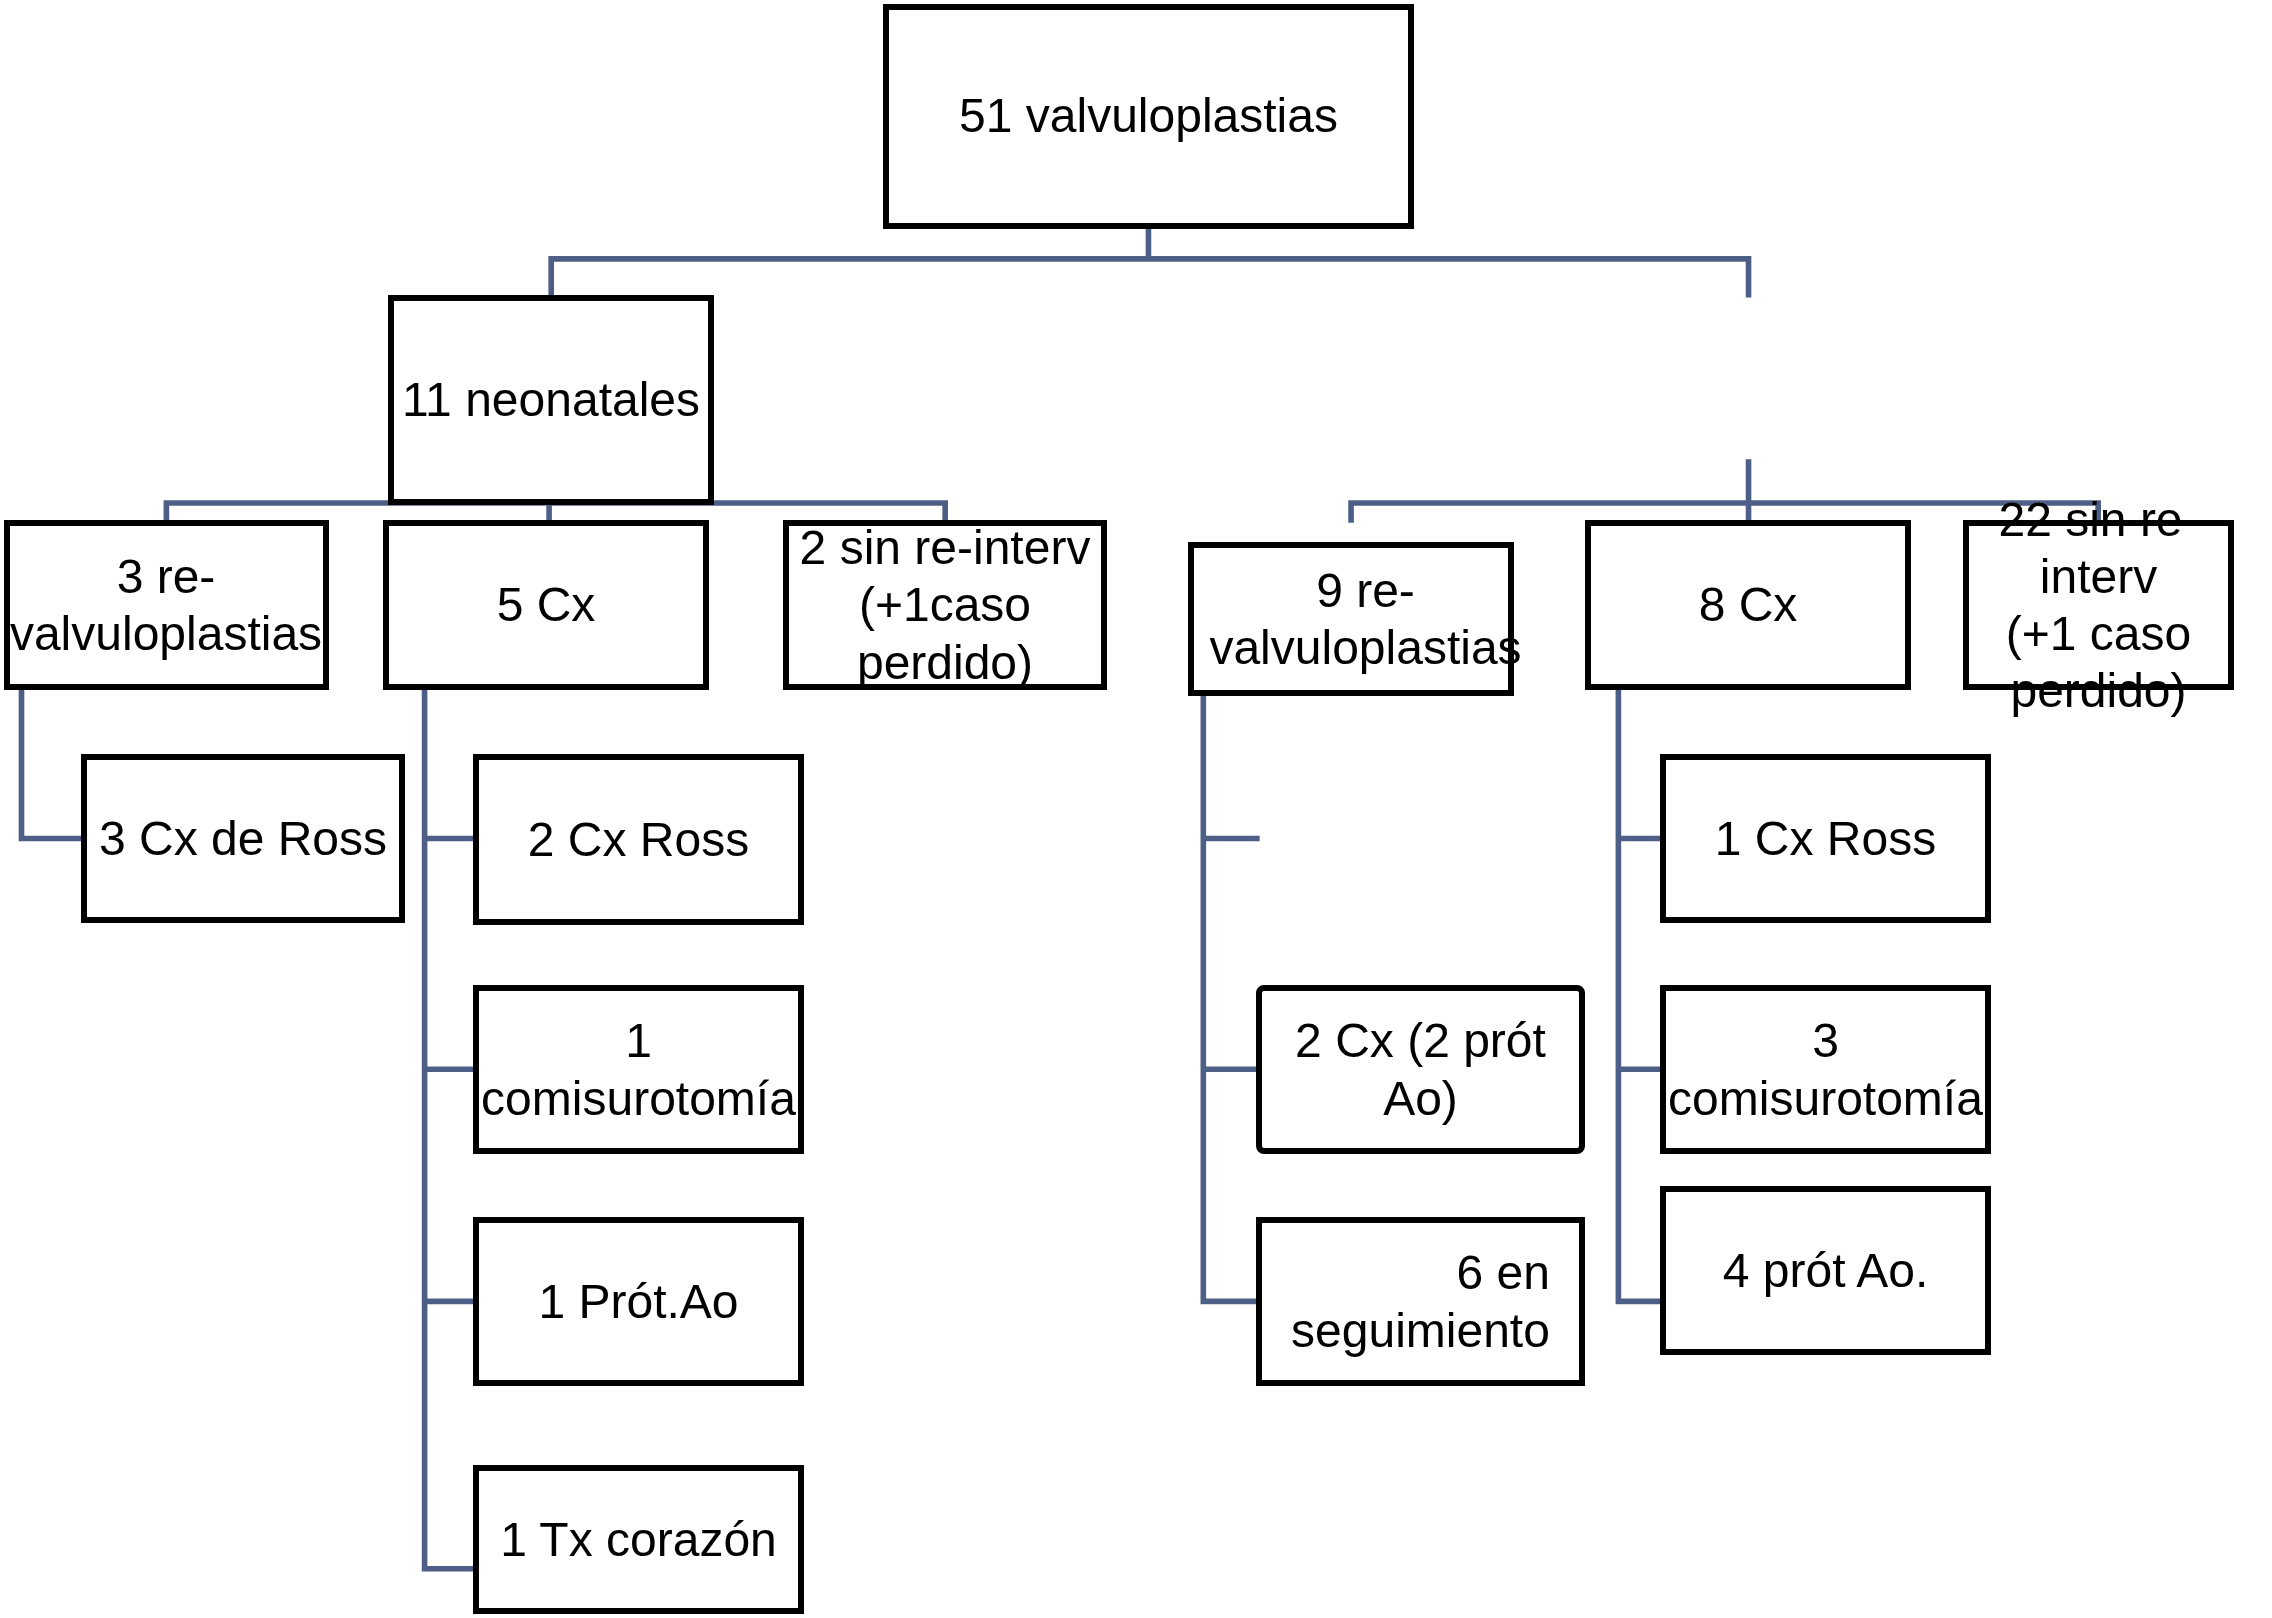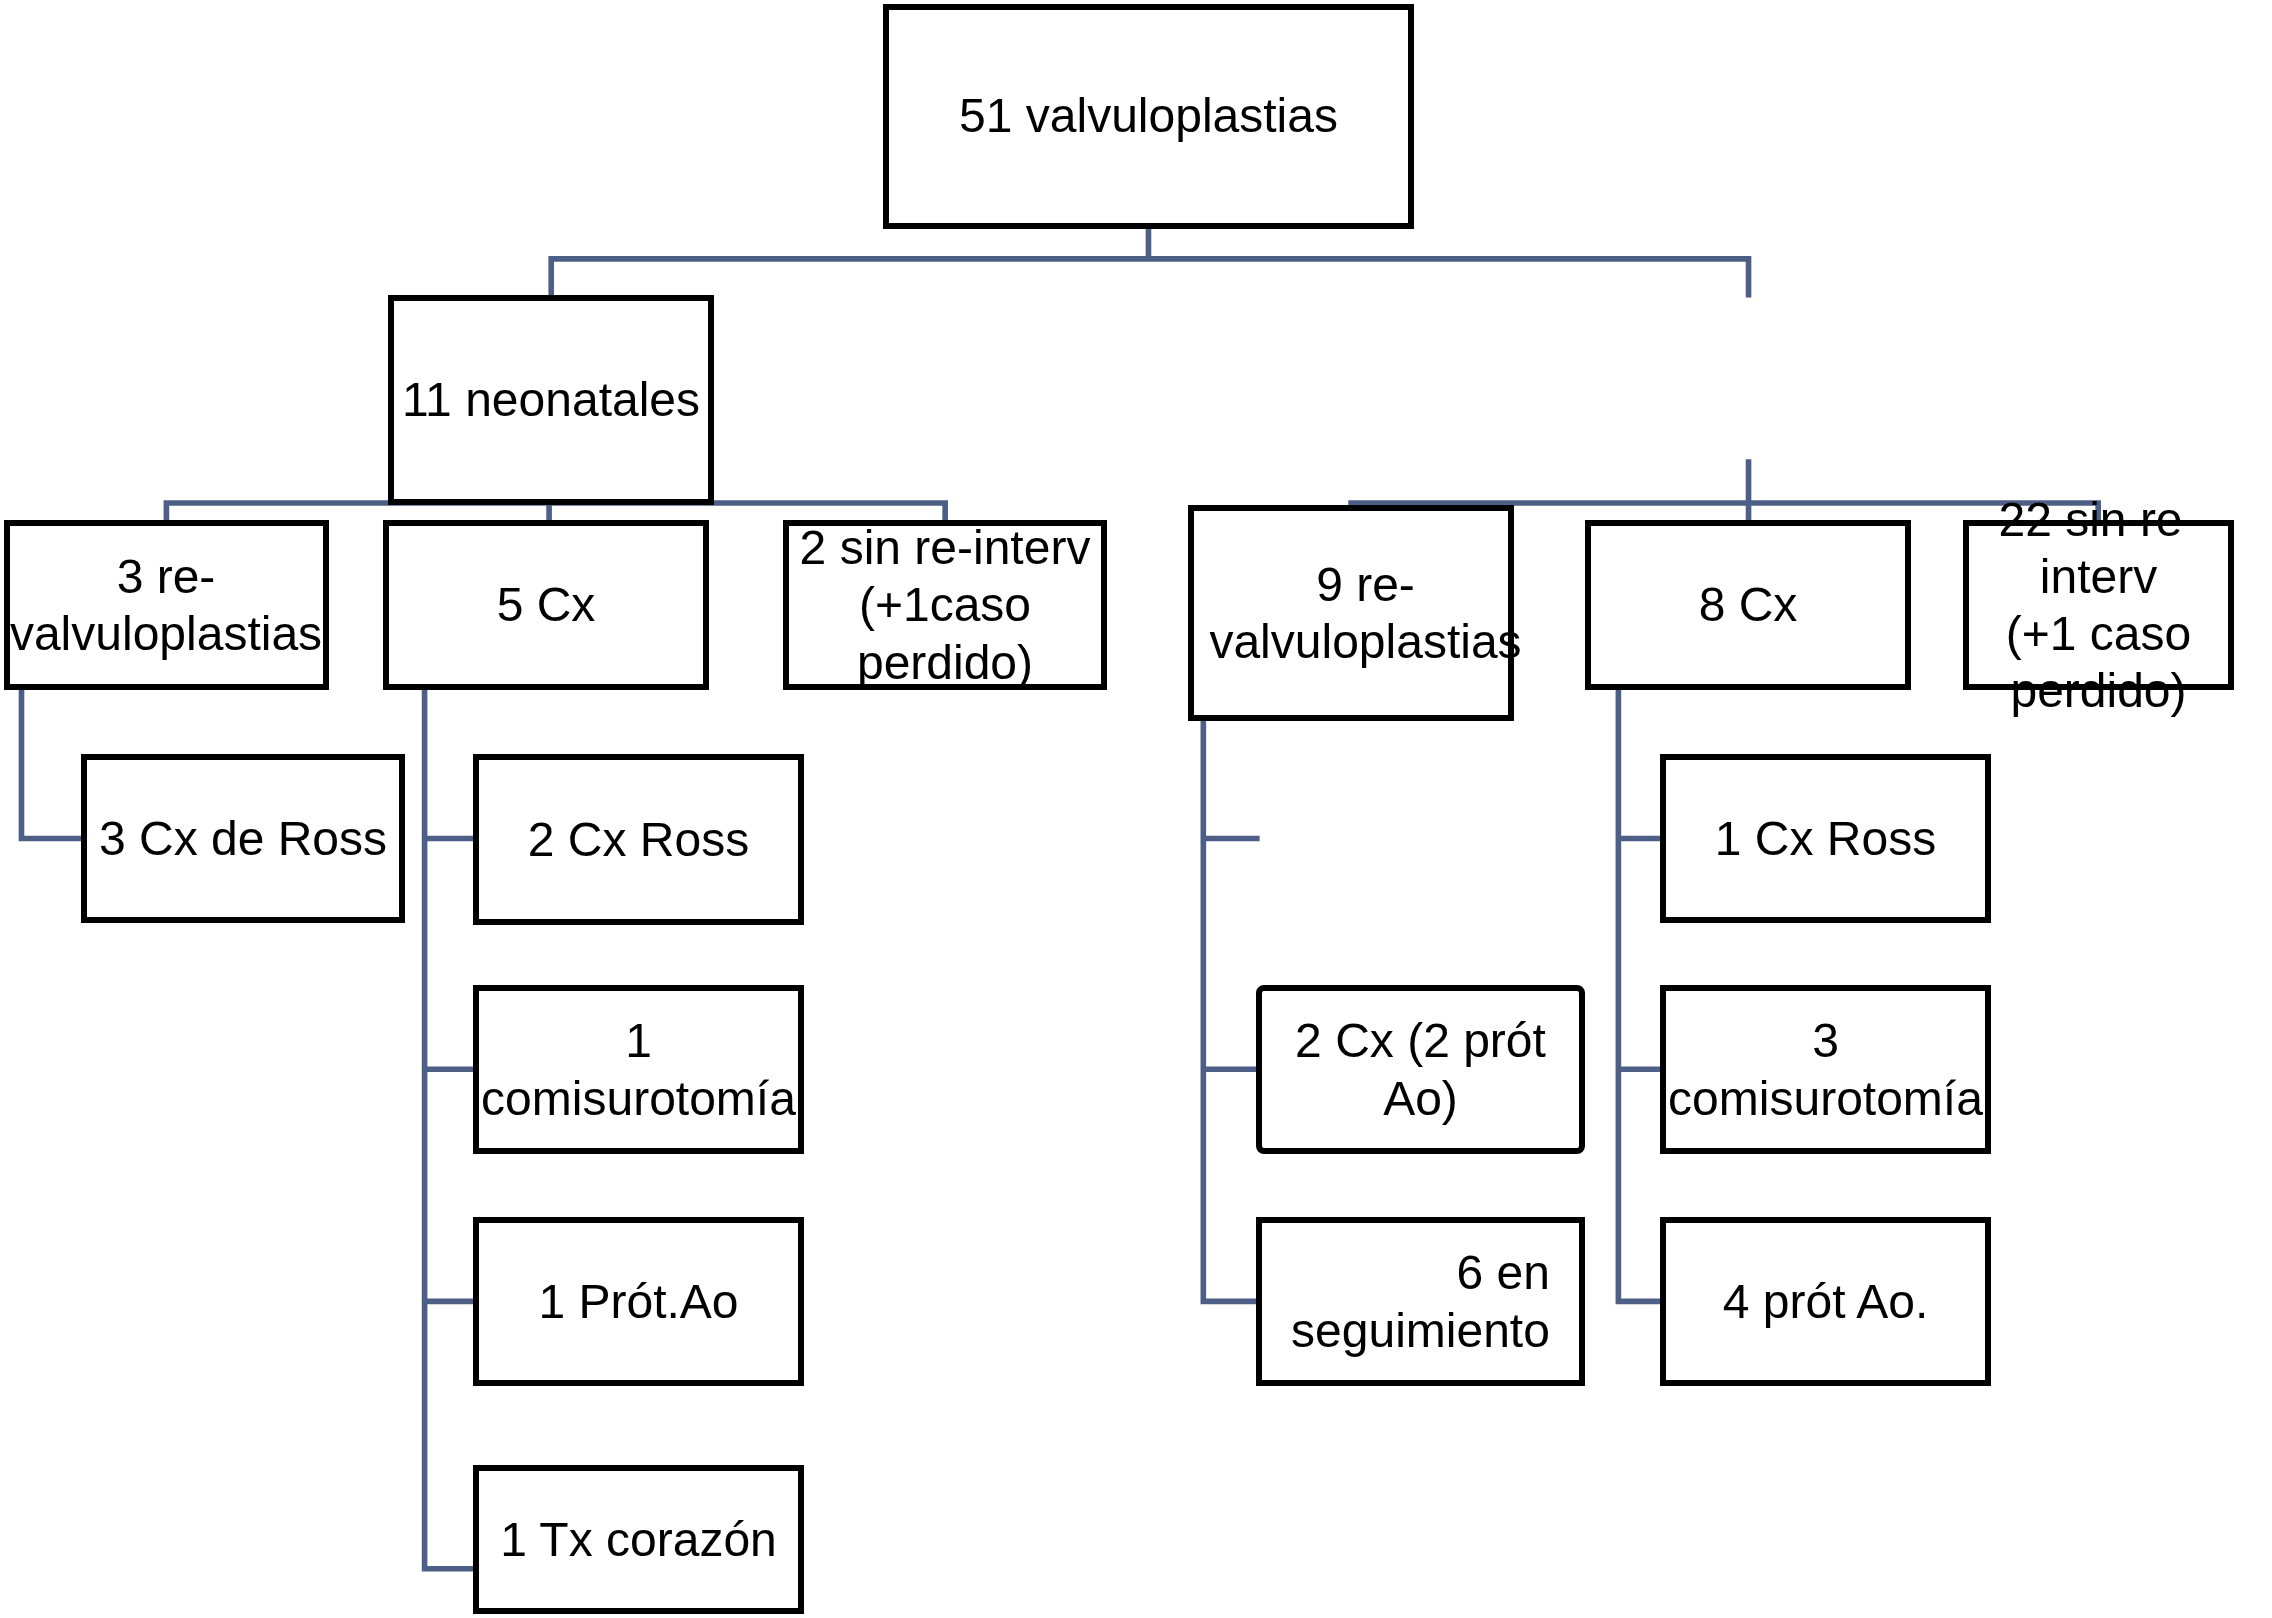--- a/index.html
+++ b/index.html
@@ -60,37 +60,37 @@
   <div class="box" style="left:883px; top:3.5px;    width:531px; height:225px;">51 valvuloplastias</div>
 
   <div class="box" style="left:388px;  top:295px;  width:326px; height:210px;">11 neonatales</div>
 
   <div class="box" style="left:3.5px;    top:520px;  width:325px; height:170px;">3 re-
 valvuloplastias</div>
   <div class="box" style="left:383px;  top:520px;  width:326px; height:170px;">5 Cx</div>
   <div class="box" style="left:783px; top:520px;  width:324px; height:170px;">2 sin re-interv
 (+1caso
 perdido)</div>
-  <div class="box" style="left:1188px; top:505px;  width:326px; height:216px;padding-left:29px;">9 re-
+  <div class="box" style="left:1188px; top:542px;  width:326px; height:154px;padding-left:29px;">9 re-
 valvuloplastias</div>
   <div class="box" style="left:1585px; top:520px;  width:326px; height:170px;">8 Cx</div>
   <div class="box" style="left:1963px; top:520px;  width:271px; height:170px;">22 sin re-interv
 (+1 caso
 perdido)</div>
 
   <div class="box" style="left:81px;  top:754px; width:324px; height:169px;">3 Cx de Ross</div>
   <div class="box" style="left:473px;  top:754px; width:331px; height:171px;">2 Cx Ross</div>
   <div class="box" style="left:1660px; top:754px; width:331px; height:169px;">1 Cx Ross</div>
 
   <div class="box" style="left:473px;  top:985px; width:331px; height:169px;">1
 comisurotomía</div>
   <div class="box" style="left:1256px; top:985px; width:329px; height:169px;border-radius:8px;">2 Cx (2 prót Ao)</div>
   <div class="box" style="left:1660px; top:985px; width:331px; height:169px;">3 comisurotomía</div>
 
   <div class="box" style="left:473px;  top:1217px; width:331px; height:169px;">1 Prót.Ao</div>
   <div class="box" style="left:1256px; top:1217px; width:329px; height:169px;text-align:right;">6 en
 seguimiento</div>
-  <div class="box" style="left:1660px; top:1217px; width:331px; height:169px;">4 prót Ao.</div>
+  <div class="box" style="left:1660px; top:1186px; width:331px; height:169px;">4 prót Ao.</div>
 
   <div class="box" style="left:473px;  top:1465px; width:331px; height:149px;">1 Tx corazón</div>
 
 </div>
 
 
 </body></html>

